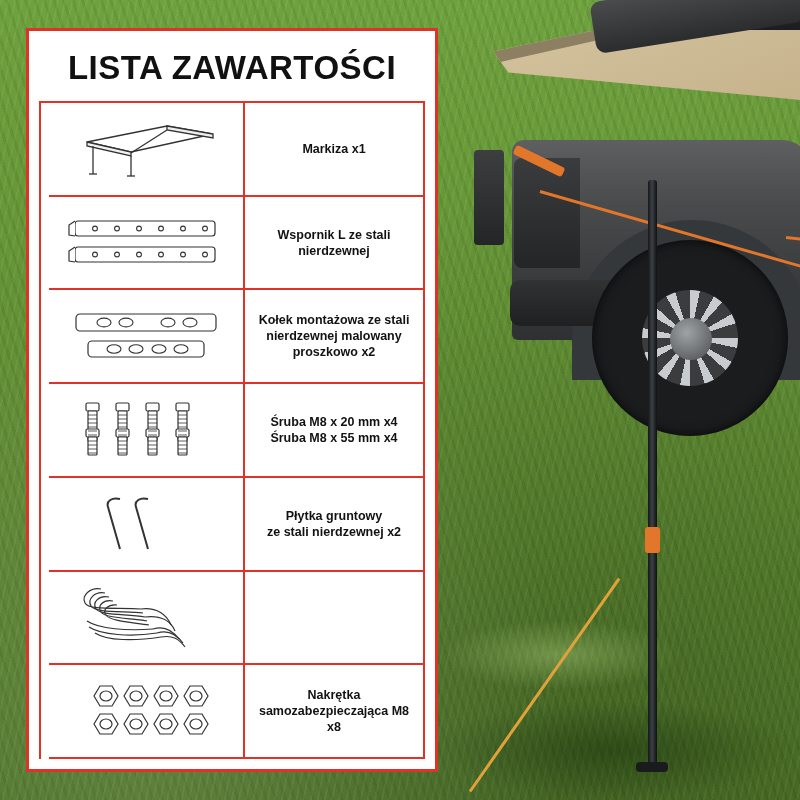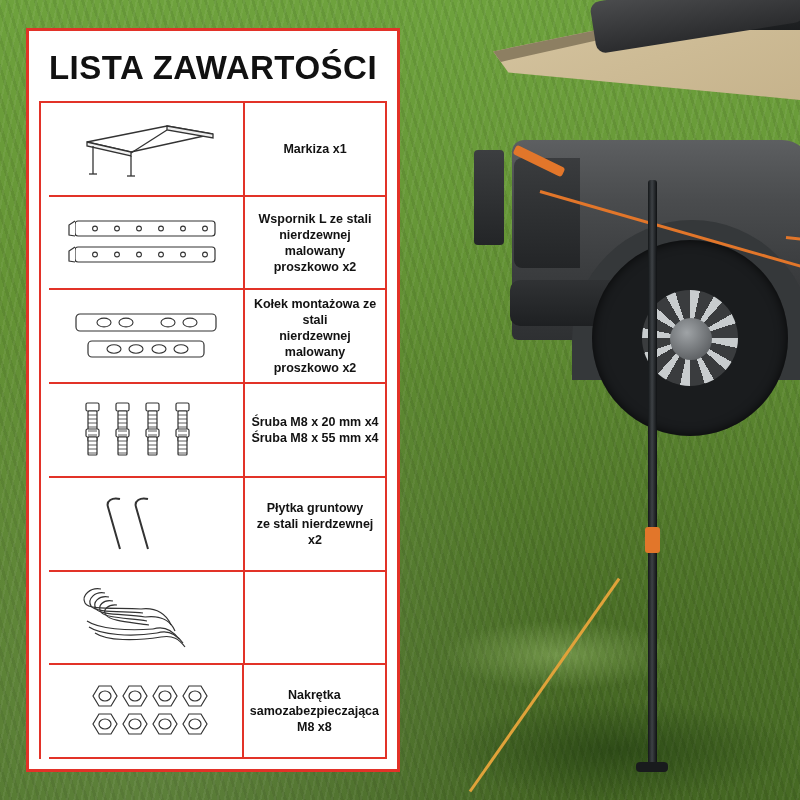--- a/index.html
+++ b/index.html
@@ -212,21 +212,21 @@
     width: 60px; height: 3px;
     background: #e2762a;
     transform-origin: left center;
     transform: rotate(6deg);
   }
 
   
   .panel {
     position: absolute;
     left: 26px; top: 28px;
-    width: 374px;
+    width: 412px;
     height: 744px;
     background: #ffffff;
     border: 3px solid #e23228;
     box-sizing: border-box;
     padding: 8px 10px 10px 10px;
     display: flex;
     flex-direction: column;
   }
   .panel-title {
     text-align: center;
@@ -360,21 +360,20 @@
               <circle cx="78" cy="39.5" r="2.4"></circle>
                 <circle cx="100" cy="39.5" r="2.4"></circle>
               <circle cx="122" cy="39.5" r="2.4"></circle>
                 <circle cx="144" cy="39.5" r="2.4"></circle>
             </g>
           </svg>
         </div>
         <div class="part-label">
           <div>
             <span>Wspornik L ze stali nierdzewnej</span>
-            <span>malowany proszkowo x2</span>
           </div>
         </div>
       </div>
 
       <div class="part-row">
         <div class="part-img">
           <svg width="160" height="56" viewBox="0 0 160 56">
             <g fill="#fff" stroke="#333" stroke-width="1.2">
               <rect x="10" y="6" width="140" height="17" rx="4"></rect>
               <rect x="22" y="33" width="116" height="16" rx="4"></rect>

